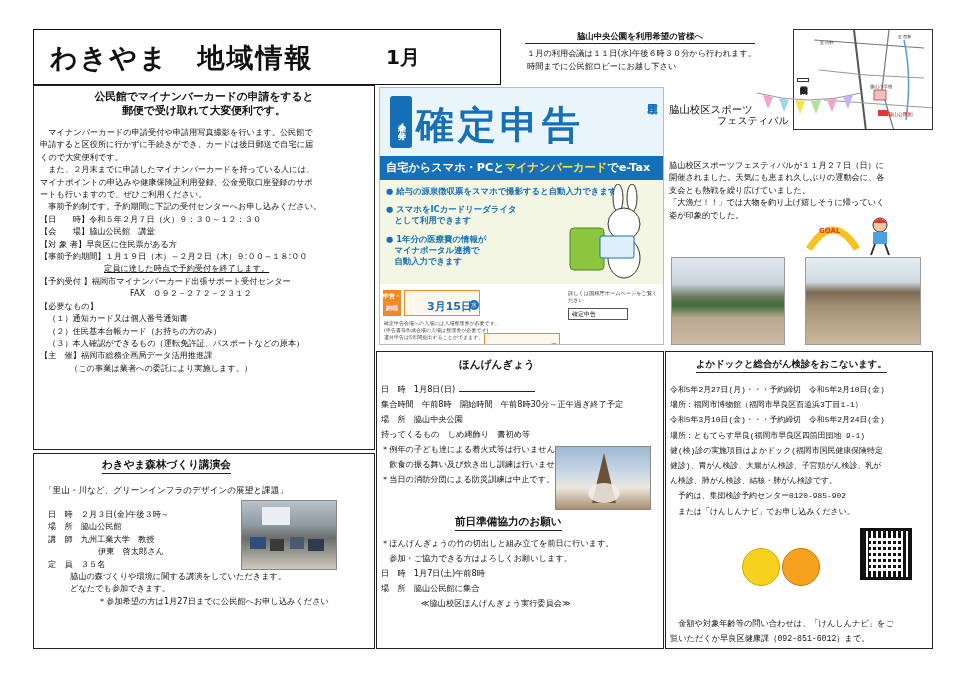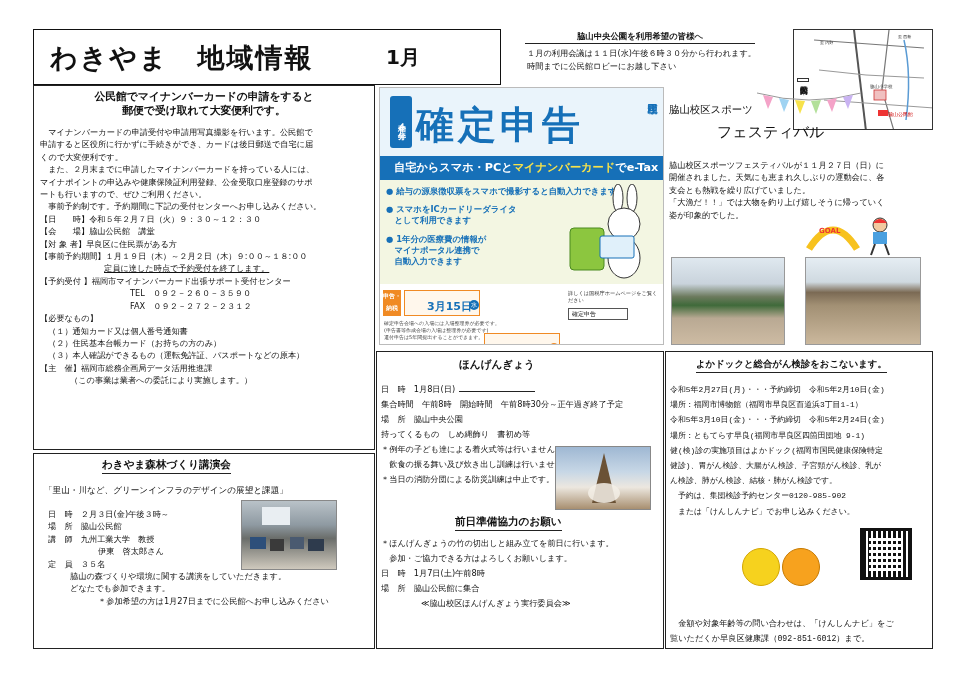--- a/index.html
+++ b/index.html
@@ -33,33 +33,33 @@
   #forest { left: 0; top: 424px; width: 342px; height: 196px; }
   #forest .head { position: absolute; left: 68px; top: 4px; font-size: 10.6px; font-weight: bold; border-bottom: 1.4px solid #222; padding-bottom: 1px; }
   #forest-photo { position: absolute; left: 207px; top: 46px; width: 96px; height: 70px; background: linear-gradient(180deg,#b9c2c8 0%,#8f9aa2 35%,#6a6d6a 55%,#cfc9bd 100%); border: 1px solid #888; overflow: hidden; }
 
   
   #tax { position: absolute; left: 346px; top: 58px; width: 285px; height: 258px; background: #ffffff; border: 1px solid #bbb; overflow: hidden; }
   #tax .banner-main { position: absolute; left: 0; top: 0; width: 100%; height: 68px; background: #eaf4fb; }
   #tax .kakutei { position: absolute; left: 36px; top: 12px; font-size: 38px; font-weight: bold; color: #1670b8; letter-spacing: 4px; font-family: "DejaVu Sans", sans-serif; }
   #tax .reiwa { position: absolute; left: 10px; top: 8px; width: 22px; height: 52px; background: #1670b8; color: #fff; font-size: 8px; font-weight: bold; text-align: center; writing-mode: vertical-rl; line-height: 22px; border-radius: 3px; }
   #tax .kokuzei { position: absolute; right: 4px; top: 8px; writing-mode: vertical-rl; font-size: 10px; font-weight: bold; color: #1670b8; }
-  #tax .sub { position: absolute; left: 0; top: 68px; width: 100%; height: 24px; background: #1670b8; color: #fff; font-size: 11.2px; font-weight: bold; line-height: 24px; padding-left: 14px; white-space: nowrap; }
+  #tax .sub { position: absolute; left: 0; top: 68px; width: 100%; height: 24px; background: #1670b8; color: #fff; font-size: 11.2px; font-weight: bold; line-height: 24px; padding-left: 6px; white-space: nowrap; }
   #tax .sub b { color: #f7e24b; }
   #tax .body { position: absolute; left: 0; top: 92px; width: 100%; height: 104px; background: #f3f6e2; }
   #tax .pt { position: absolute; left: 6px; font-size: 8.4px; font-weight: bold; color: #1670b8; line-height: 11px; white-space: nowrap; }
   #tax .foot { position: absolute; left: 0; top: 196px; width: 100%; height: 62px; background: #fff; }
   #tax .dl { position: absolute; top: 6px; height: 26px; border: 1px solid #f08a24; background: #fff7ec; font-size: 6px; color: #555; }
   #tax .dl .big { font-size: 11px; font-weight: bold; color: #1670b8; }
   #tax .note { position: absolute; left: 4px; top: 36px; font-size: 5px; line-height: 7px; color: #444; white-space: nowrap; }
 
   
   #sports { position: absolute; left: 632px; top: 58px; width: 268px; height: 262px; }
   #sports .title1 { position: absolute; left: 4px; top: 16px; font-size: 10.4px; }
-  #sports .title2 { position: absolute; left: 52px; top: 36px; font-size: 15px; }
+  #sports .title2 { position: absolute; left: 52px; top: 27px; font-size: 10px; }
   #sports .flags { position: absolute; left: 92px; top: 2px; width: 104px; height: 30px; }
   .photo { position: absolute; border: 1px solid #999; overflow: hidden; }
   #sp-photo1 { left: 6px; top: 170px; width: 114px; height: 88px; background: linear-gradient(180deg,#dfe8ef 0%,#c9d3dc 30%,#6c7a5d 45%,#3f6a3a 55%,#b9a993 70%,#cdbba3 100%); }
   #sp-photo2 { left: 140px; top: 170px; width: 116px; height: 88px; background: linear-gradient(180deg,#e5edf3 0%,#cfd9e0 28%,#7b6a54 40%,#a29074 55%,#cbb89d 100%); }
 
   
   #hon { left: 343px; top: 322px; width: 288px; height: 298px; }
   #hon .head { position: absolute; left: 82px; top: 6px; font-size: 10.6px; font-weight: bold; border-bottom: 1.4px solid #222; padding-bottom: 19px; text-align: right; }
   #hon .head2 { position: absolute; left: 78px; top: 163px; font-size: 10.6px; font-weight: bold; border-bottom: 1.4px solid #222; padding-bottom: 1px; }
   #fire-photo { position: absolute; left: 178px; top: 94px; width: 96px; height: 64px; background: linear-gradient(180deg,#9fb8d3 0%,#c7d7e6 40%,#ece7df 65%,#a88f70 100%); border: 1px solid #888; overflow: hidden; }
@@ -120,21 +120,20 @@
       <div class="t">　また、２月末までに申請したマイナンバーカードを持っている人には、</div>
       <div class="t">マイナポイントの申込みや健康保険証利用登録、公金受取口座登録のサポ</div>
       <div class="t">ートも行いますので、ぜひご利用ください。</div>
       <div class="t">　事前予約制です。予約期間に下記の受付センターへお申し込みください。</div>
       <div class="t"><span>【日　　時】</span><span>令和５年２月７日（火）９：３０～１２：３０</span></div>
       <div class="t"><span>【会　　場】</span><span>脇山公民館　講堂</span></div>
       <div class="t"><span>【対 象 者】</span><span>早良区に住民票がある方</span></div>
       <div class="t"><span>【事前予約期間】</span><span>１月１９日（木）～２月２日（木）９:００～１８:００</span></div>
       <div class="t" style="padding-left:64px; text-decoration: underline;">定員に達した時点で予約受付を終了します。</div>
       <div class="t"><span>【予約受付 】</span><span>福岡市マイナンバーカード出張サポート受付センター</span></div>
-      <div class="t" style="padding-left:90px;">TEL　０９２－２６０－３５９０</div>
       <div class="t" style="padding-left:90px;">FAX　０９２－２７２－２３１２</div>
       <div class="t">【必要なもの】</div>
       <div class="t" style="padding-left:8px;">（１）通知カード又は個人番号通知書</div>
       <div class="t" style="padding-left:8px;">（２）住民基本台帳カード（お持ちの方のみ）</div>
       <div class="t" style="padding-left:8px;">（３）本人確認ができるもの（運転免許証、パスポートなどの原本）</div>
       <div class="t"><span>【主　催】</span><span>福岡市総務企画局データ活用推進課</span></div>
       <div class="t" style="padding-left:30px;">（この事業は業者への委託により実施します。）</div>
     </div>
   </div>
 

